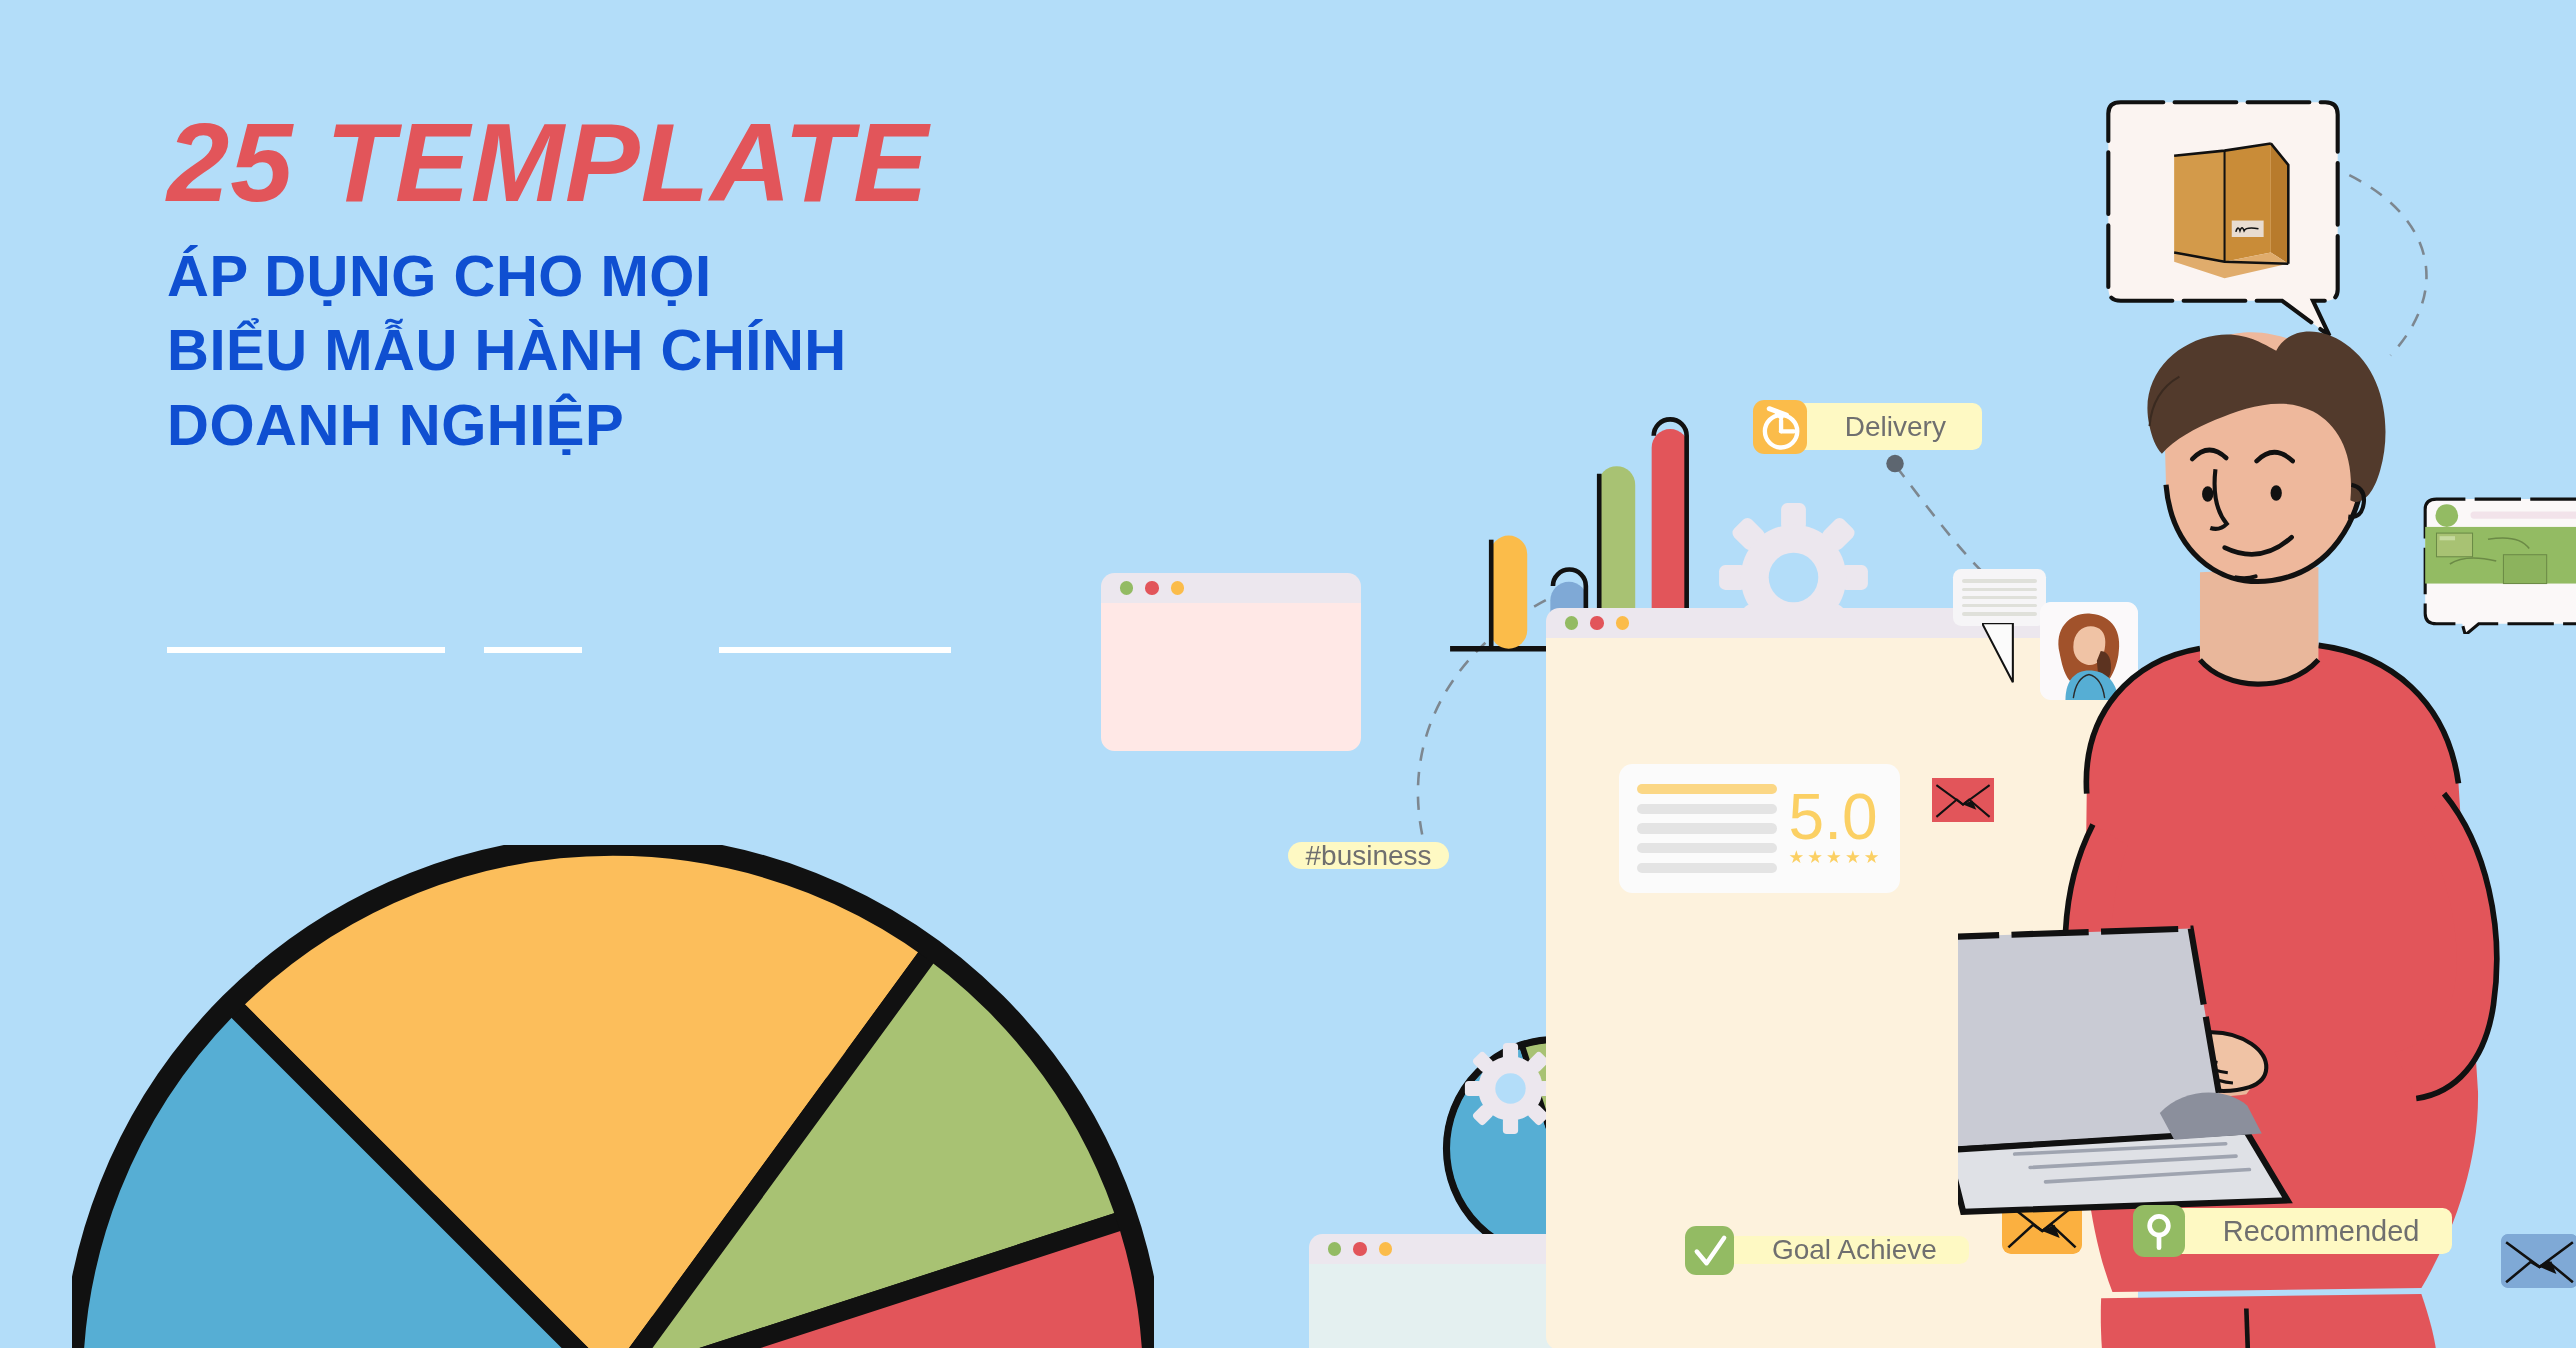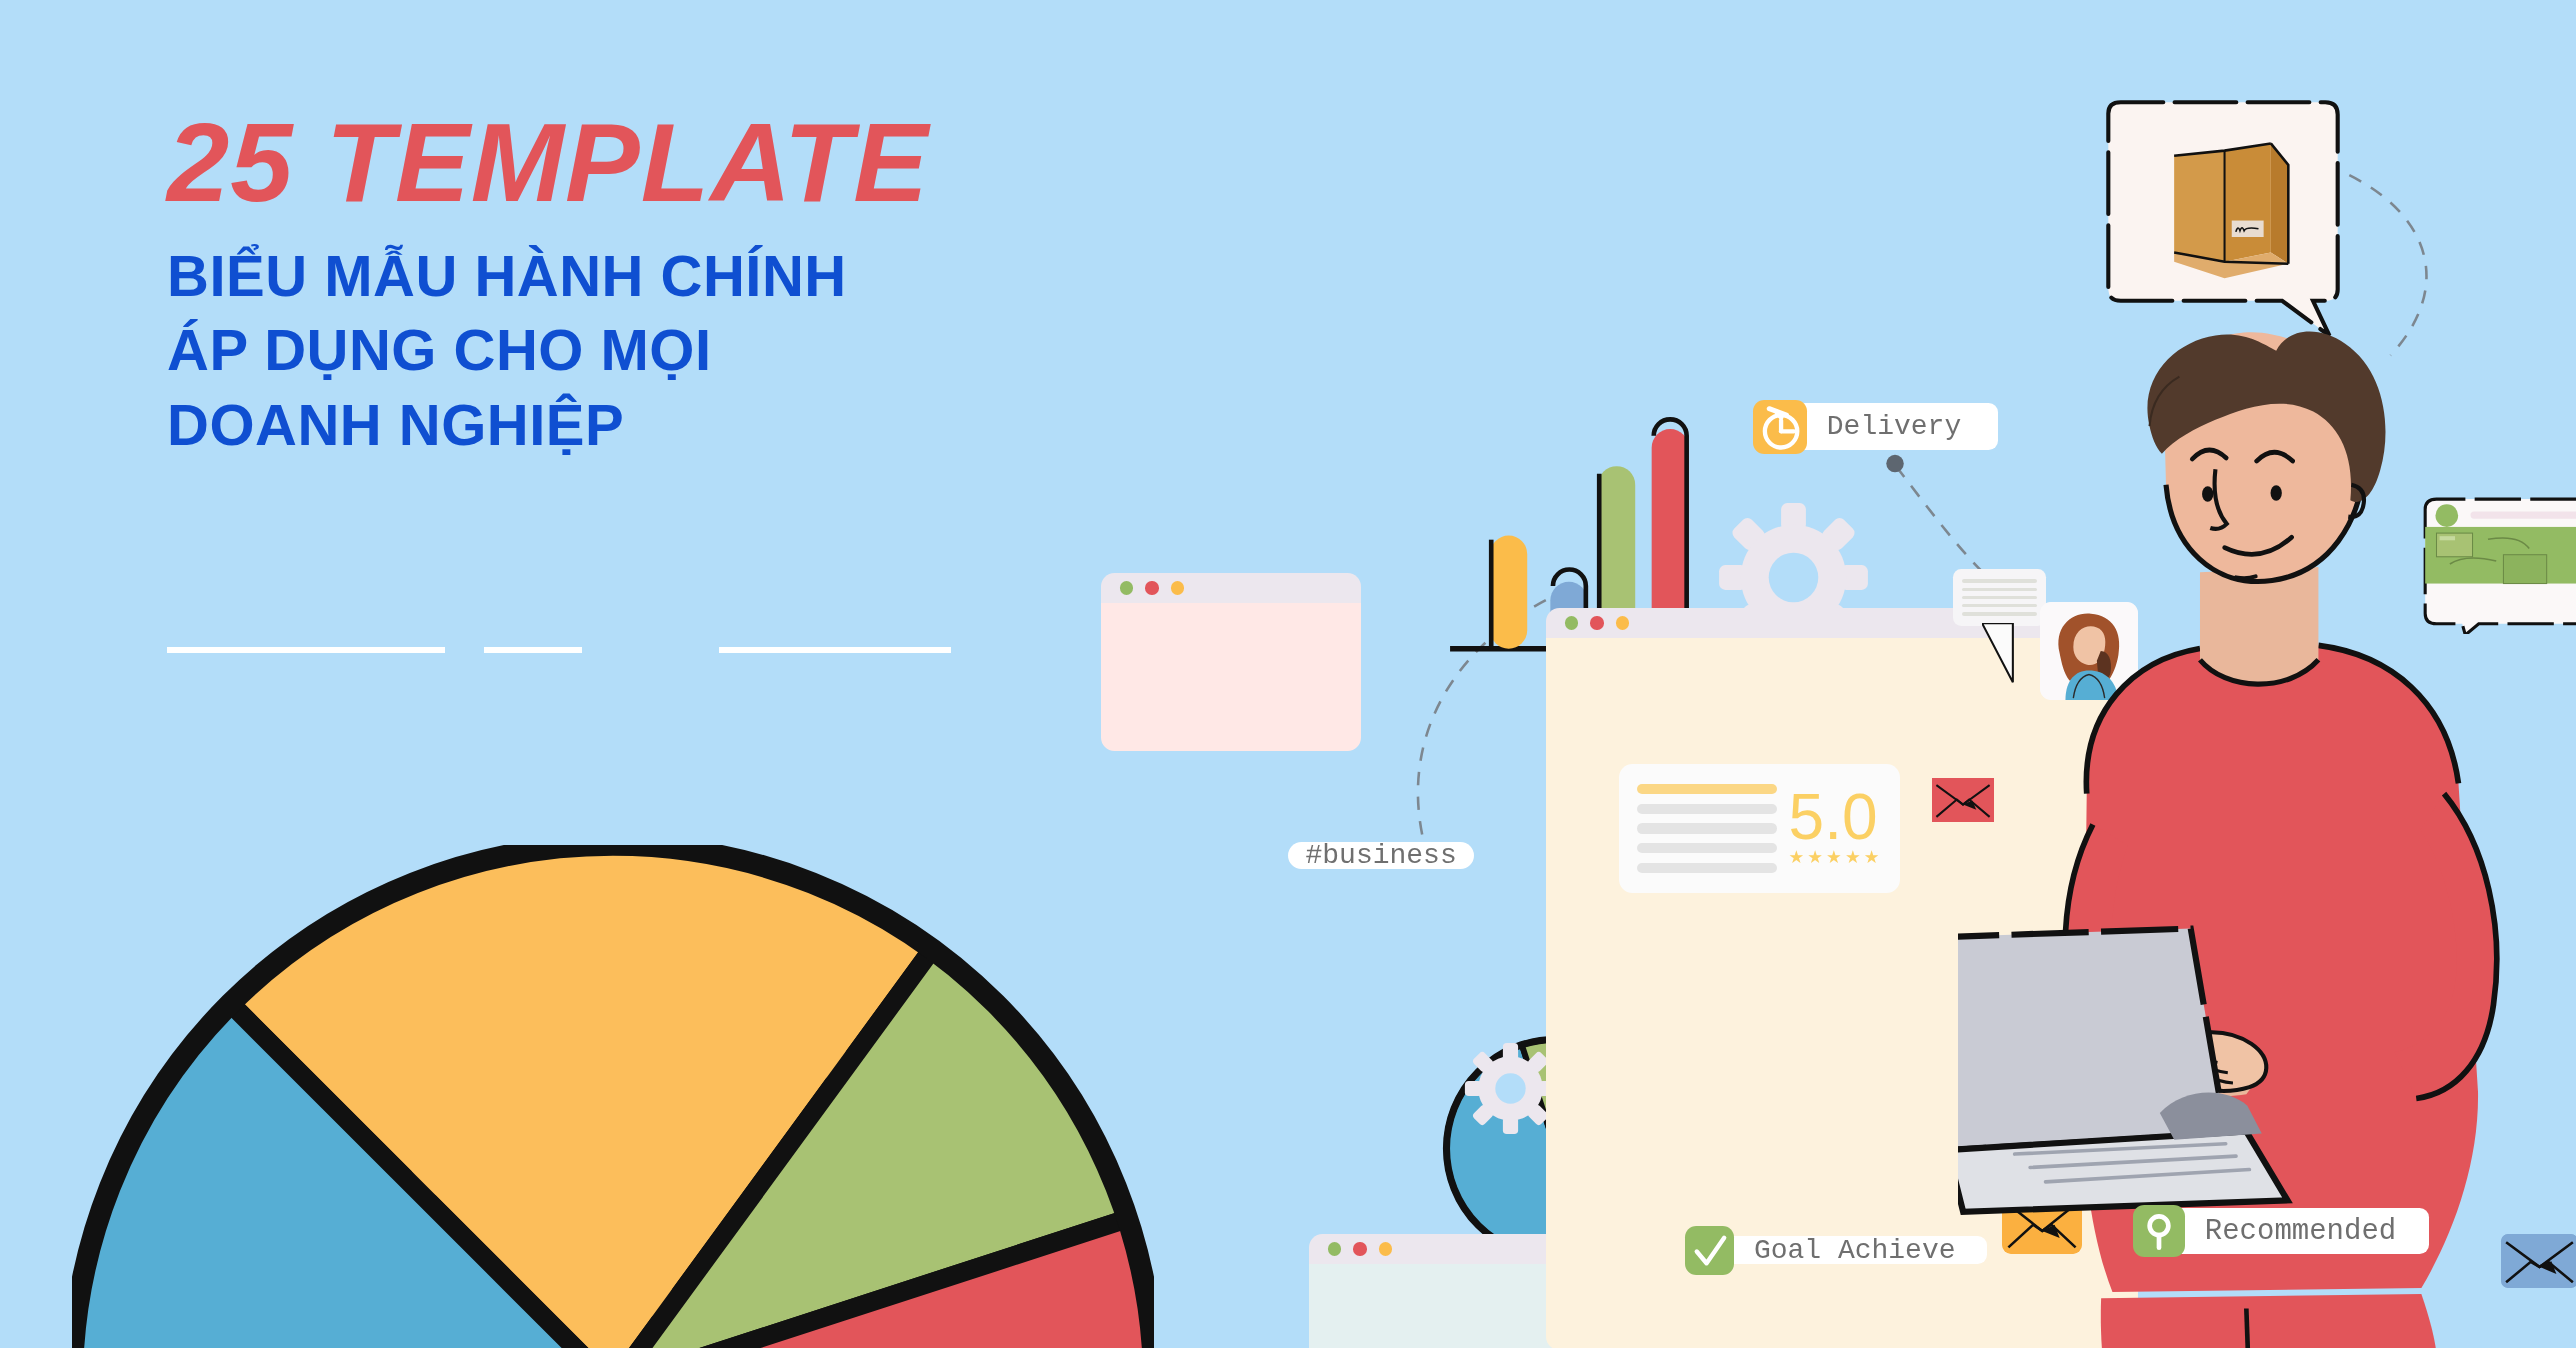--- a/index.html
+++ b/index.html
@@ -67,24 +67,25 @@
   
   #bar-chart{left:1450px;top:407px;width:247px;height:252px;}
 
   
   #gear-big{left:1716px;top:500px;width:155px;height:155px;}
   #gear-small{left:1463px;top:1041px;width:95px;height:95px;}
 
   
   .pill{
     display:flex;align-items:center;
-    background:#ffffff;border-radius:9.3px;
-    font-family:Liberation Mono, monospace;
+    background:#fef9c3;border-radius:9.3px;
+    font-family:Liberation Sans, sans-serif;
     color:#6f6f6f;
     white-space:nowrap;
+    gap:18px;
   }
   .pill .pill-text{padding:0 13.4px;}
   .icon-sq{
     display:flex;align-items:center;justify-content:center;
     border-radius:11.3px;flex:0 0 auto;
   }
   #badge-delivery{left:1787px;top:403px;height:47px;font-size:28px;}
   #badge-delivery .icon-sq{width:54px;height:54px;background:#fbbc4a;margin-right:0;margin-left:-4.6px;position:relative;left:-29px;}
   #badge-delivery .pill-text{position:relative;left:-23px;}
   #badge-hash{left:1288px;top:842px;height:27px;font-size:28px;border-radius:23px;}
@@ -139,22 +140,22 @@
 
   .nosel{user-select:none;}
 </style>
 </head>
 <body>
 
 <div class="stage">
 
   <div class="abs nosel" id="title-block">
     <div id="headline">25 TEMPLATE</div>
+    <div class="subline">ÁP DỤNG CHO MỌI</div>
     <div class="subline">BIỂU MẪU HÀNH CHÍNH</div>
-    <div class="subline">ÁP DỤNG CHO MỌI</div>
     <div class="subline">DOANH NGHIỆP</div>
   </div>
   <div class="abs" id="title-rules">
     <i id="rule-1"></i>
     <i id="rule-gap-1"></i>
     <i id="rule-2"></i>
     <i id="rule-gap-2"></i>
     <i id="rule-3"></i>
   </div>
 

